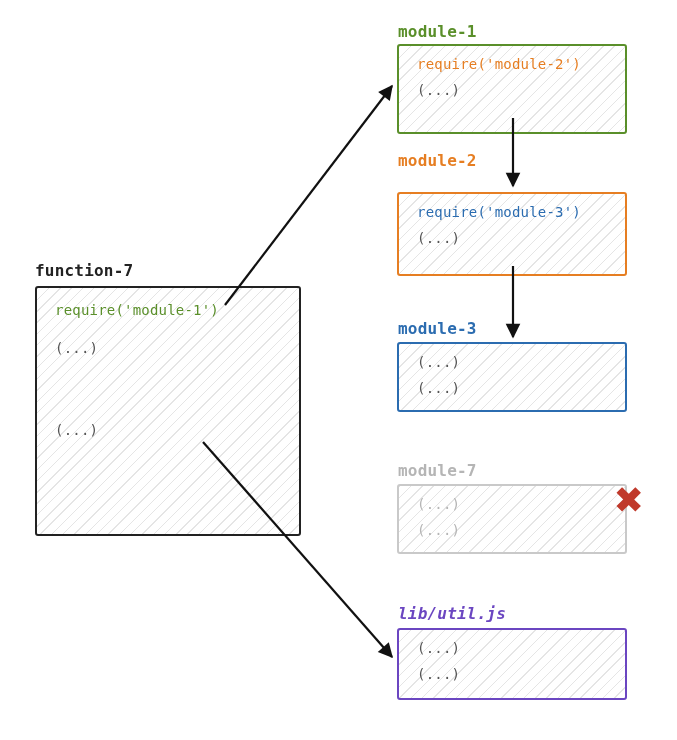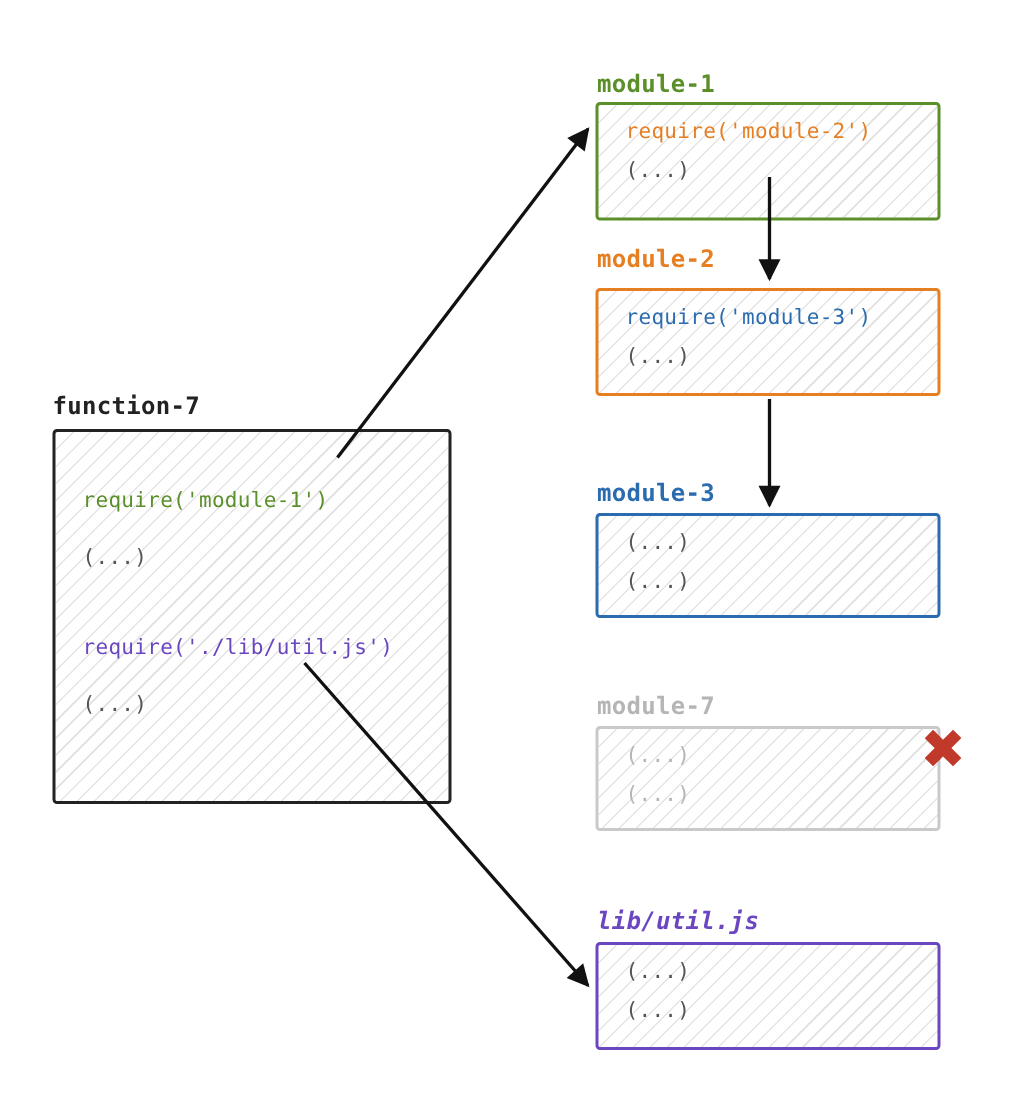--- a/index.html
+++ b/index.html
@@ -46,21 +46,21 @@
   }
   .pad {
     padding: 14px 16px 10px 18px;
   }
   .sp { height: 10px; }
   .sp-big { height: 22px; }
   .muted { color: #555; }
 
   
   .c-black  { color: #222;    border-color: #222; }
-  .c-green  { color: #5a8f2a; border-color: #5a8f2a; margin-top: 24px; }
+  .c-green  { color: #5a8f2a; border-color: #5a8f2a; }
   .c-orange { color: #e67e22; border-color: #e67e22; }
   .c-blue   { color: #2b6cb0; border-color: #2b6cb0; }
   .c-purple { color: #6b46c1; border-color: #6b46c1; }
   .c-gray   { color: #b5b5b5; border-color: #c9c9c9; }
   .c-gray .code-line { color:#b5b5b5; }
 
   .cross {
     position: absolute;
     color: #c0392b;
     font-size: 48px;
@@ -81,37 +81,36 @@
 
 <div class="label c-black" style="left:35px; top:261px;">function-7</div>
 
 <div class="box c-black" style="left:35px; top:286px; width:266px; height:250px;">
   <div class="pad">
     <div class="code-line c-green">require('module-1')</div>
     <div class="sp-big"></div>
     <div class="code-line muted">(...)</div>
     <div class="sp-big"></div>
     <div class="sp-big"></div>
-    <div class="code-line c-purple">require('./lib/util.js')</div>
     <div class="sp-big"></div>
     <div class="code-line muted">(...)</div>
   </div>
 </div>
 
 <div class="label c-green" style="left:398px; top:22px;">module-1</div>
-<div class="box c-green" style="left:397px; top:44px; width:230px; height:79px;">
+<div class="box c-green" style="left:397px; top:44px; width:230px; height:90px;">
   <div class="pad" style="padding-top:10px;">
     <div class="code-line c-orange">require('module-2')</div>
     <div class="sp"></div>
     <div class="code-line muted">(...)</div>
   </div>
 </div>
 
-<div class="label c-orange" style="left:398px; top:163px;">module-2</div>
-<div class="box c-orange" style="left:397px; top:192px; width:230px; height:72px;">
+<div class="label c-orange" style="left:398px; top:151px;">module-2</div>
+<div class="box c-orange" style="left:397px; top:192px; width:230px; height:84px;">
   <div class="pad" style="padding-top:10px;">
     <div class="code-line c-blue">require('module-3')</div>
     <div class="sp"></div>
     <div class="code-line muted">(...)</div>
   </div>
 </div>
 
 <div class="label c-blue" style="left:398px; top:319px;">module-3</div>
 <div class="box c-blue" style="left:397px; top:342px; width:230px; height:70px;">
   <div class="pad" style="padding-top:10px;">

